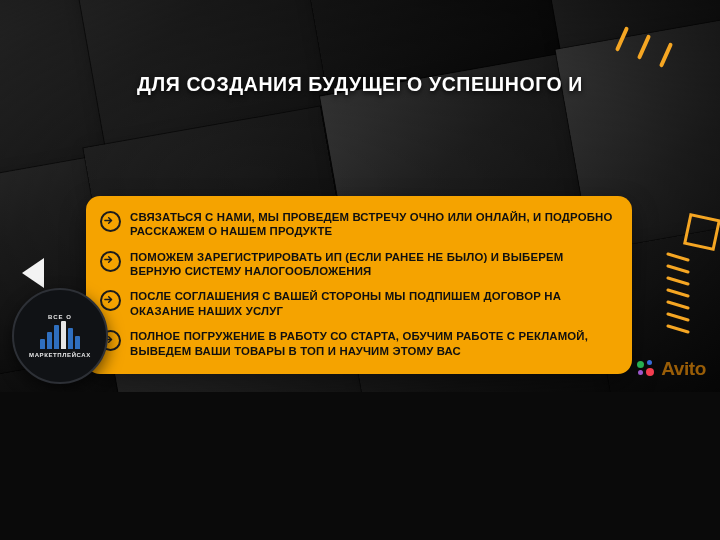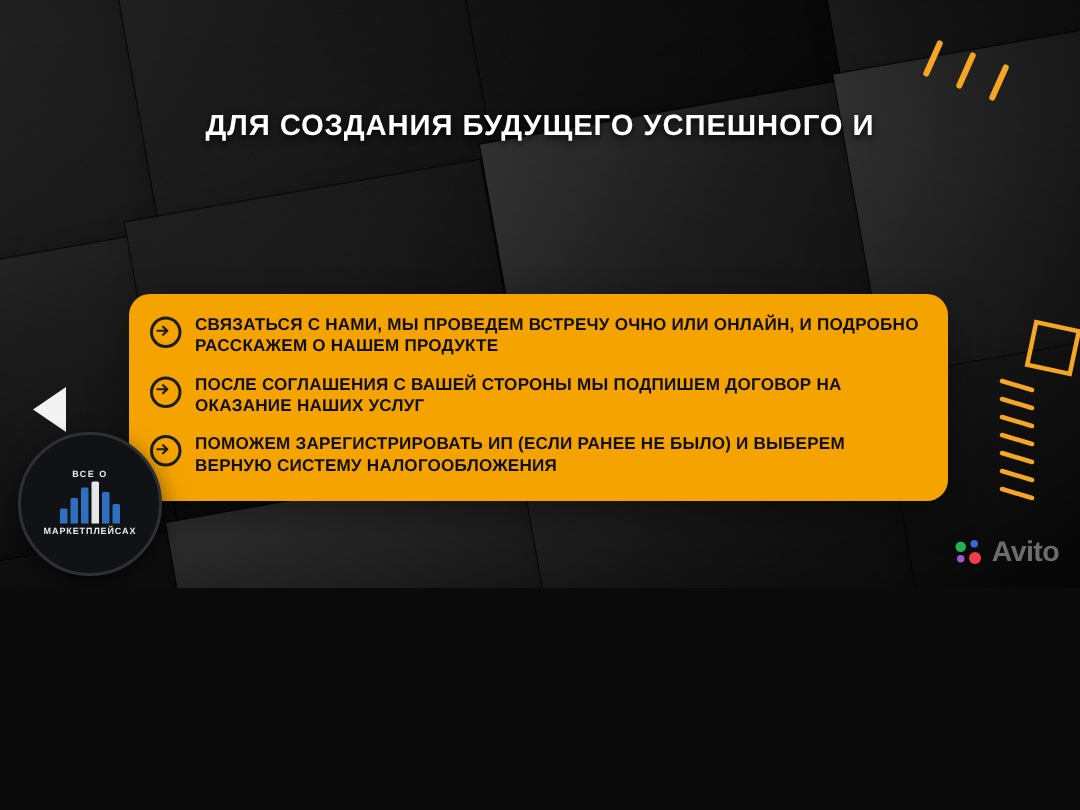--- a/index.html
+++ b/index.html
@@ -186,21 +186,21 @@
     position: relative;
     width: 18px;
     height: 18px;
   }
   .avito-dots i {
     position: absolute;
     border-radius: 50%;
     display: block;
   }
   .avito-text {
-    color: #737373;
+    color: #a16207;
     font-size: 19px;
     font-weight: bold;
     letter-spacing: -0.4px;
   }
 </style>
 </head>
 <body>
 
 <div id="stage">
 
@@ -260,34 +260,42 @@
       </span>
       <span class="step-text">СВЯЗАТЬСЯ С НАМИ, МЫ ПРОВЕДЕМ ВСТРЕЧУ ОЧНО ИЛИ ОНЛАЙН, И ПОДРОБНО РАССКАЖЕМ О НАШЕМ ПРОДУКТЕ</span>
     </div>
 
     <div class="step">
       <span class="bullet">
         <svg width="9" height="9" viewBox="0 0 10 10" fill="none" xmlns="http://www.w3.org/2000/svg">
           <path d="M1 5 H8 M5.2 2 L8.4 5 L5.2 8" stroke="#1c1c1c" stroke-width="1.6" stroke-linecap="round" stroke-linejoin="round"></path>
         </svg>
       </span>
-      <span class="step-text">ПОСЛЕ СОГЛАШЕНИЯ С ВАШЕЙ СТОРОНЫ МЫ ПОДПИШЕМ ДОГОВОР НА ОКАЗАНИЕ НАШИХ УСЛУГ</span>
+      <span class="step-text">ПОМОЖЕМ ЗАРЕГИСТРИРОВАТЬ ИП (ЕСЛИ РАНЕЕ НЕ БЫЛО) И ВЫБЕРЕМ ВЕРНУЮ СИСТЕМУ НАЛОГООБЛОЖЕНИЯ</span>
     </div>
 
     <div class="step">
       <span class="bullet">
         <svg width="9" height="9" viewBox="0 0 10 10" fill="none" xmlns="http://www.w3.org/2000/svg">
           <path d="M1 5 H8 M5.2 2 L8.4 5 L5.2 8" stroke="#1c1c1c" stroke-width="1.6" stroke-linecap="round" stroke-linejoin="round"></path>
         </svg>
       </span>
-      <span class="step-text">ПОМОЖЕМ ЗАРЕГИСТРИРОВАТЬ ИП (ЕСЛИ РАНЕЕ НЕ БЫЛО) И ВЫБЕРЕМ ВЕРНУЮ СИСТЕМУ НАЛОГООБЛОЖЕНИЯ</span>
-    </div>
-
-
-
+      <span class="step-text">ПОСЛЕ СОГЛАШЕНИЯ С ВАШЕЙ СТОРОНЫ МЫ ПОДПИШЕМ ДОГОВОР НА ОКАЗАНИЕ НАШИХ УСЛУГ</span>
+    </div>
+
+
+
+    <div class="step">
+      <span class="bullet">
+        <svg width="9" height="9" viewBox="0 0 10 10" fill="none" xmlns="http://www.w3.org/2000/svg">
+          <path d="M1 5 H8 M5.2 2 L8.4 5 L5.2 8" stroke="#1c1c1c" stroke-width="1.6" stroke-linecap="round" stroke-linejoin="round"></path>
+        </svg>
+      </span>
+      <span class="step-text">ПОЛНОЕ ПОГРУЖЕНИЕ В РАБОТУ СО СТАРТА, ОБУЧИМ РАБОТЕ С РЕКЛАМОЙ, ВЫВЕДЕМ ВАШИ ТОВАРЫ В ТОП И НАУЧИМ ЭТОМУ ВАС</span>
+    </div>
 
   </div>
 
   <div class="play"></div>
 
   <div class="logo">
     <div class="logo-top">ВСЕ О</div>
     <div class="logo-bars">
       <i style="height:10px;"></i>
       <i style="height:17px;"></i>

